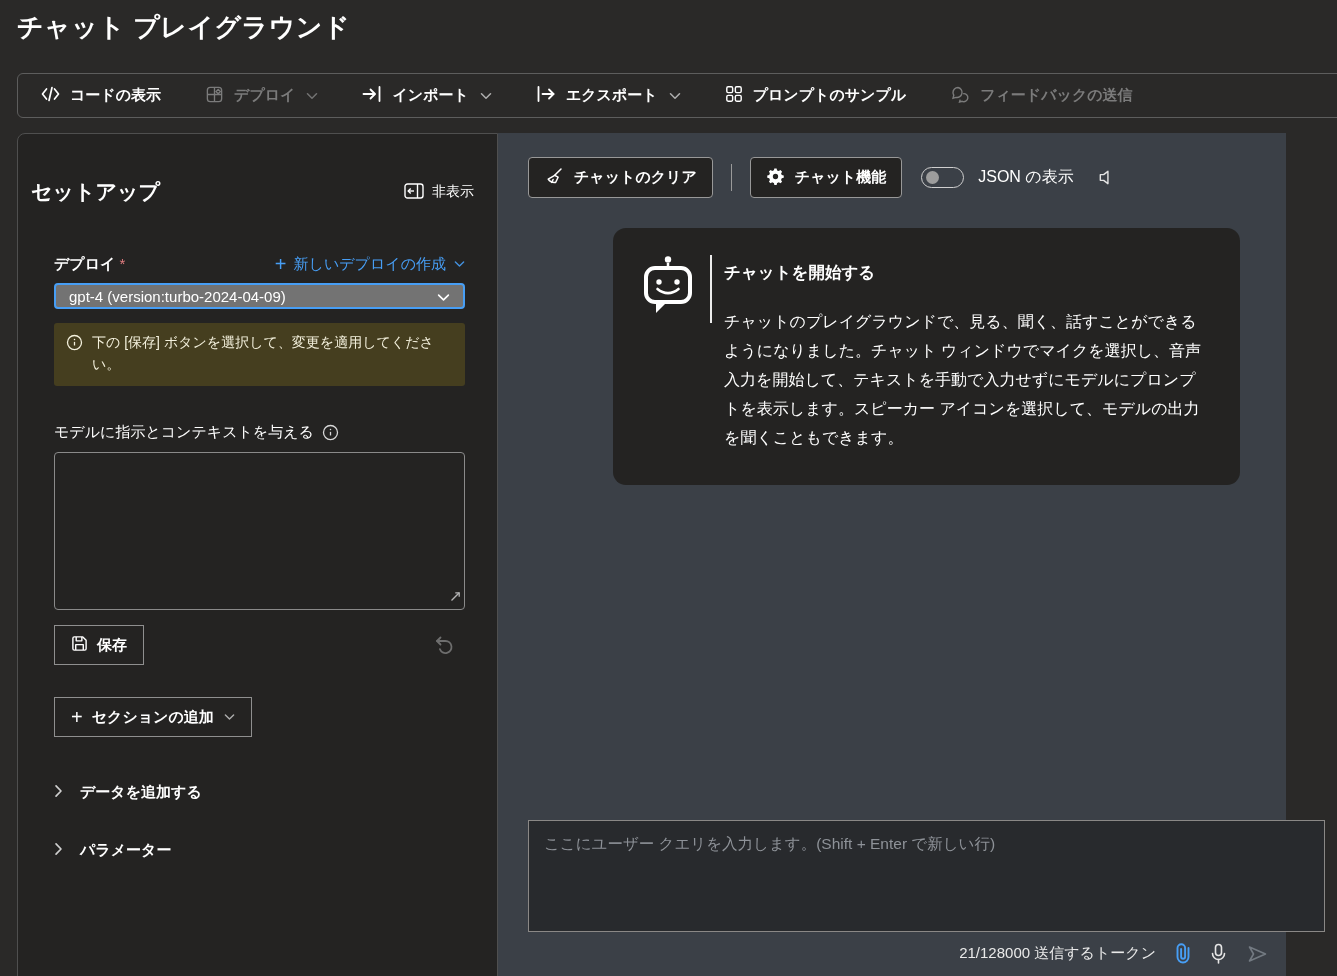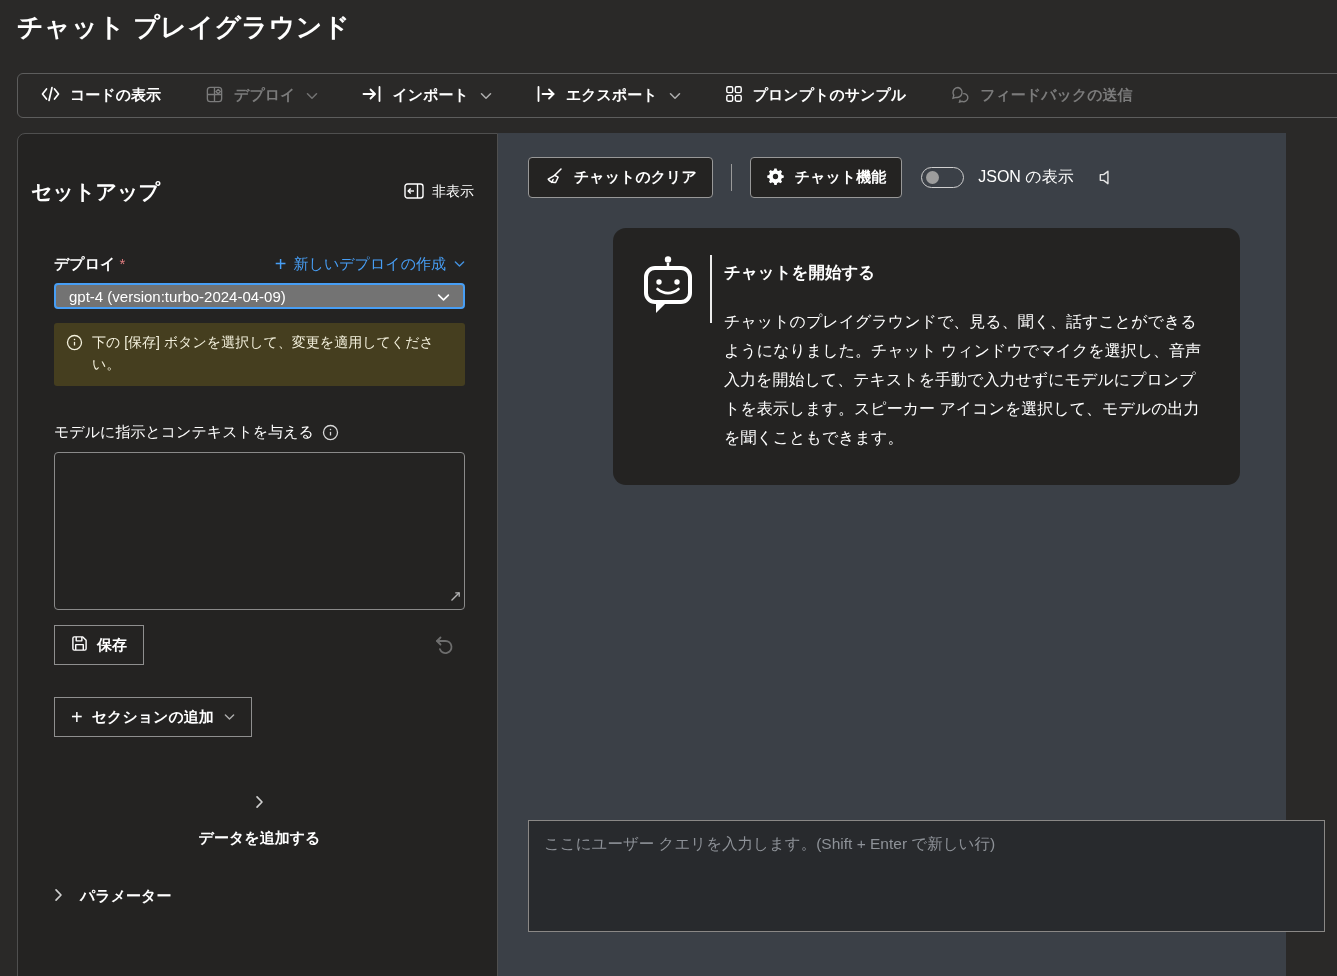--- a/index.html
+++ b/index.html
@@ -37,21 +37,21 @@
   .instr-box { margin-top:10px; height:158px; width:100%; border:1px solid #8a8a8a; border-radius:4px;
                background:transparent; position:relative; resize:none; }
   .resize-corner { position:absolute; right:3px; bottom:3px; }
   .save-row { margin-top:15px; display:flex; justify-content:space-between; align-items:center; }
   .btn-outline { display:inline-flex; align-items:center; gap:9px; border:1px solid #8f8f8f; border-radius:0;
                  background:transparent; color:#fff; padding:9px 16px; font-size:15px; font-weight:700;
                  font-family:inherit; cursor:pointer; }
   .undo-btn { margin-right:8px; cursor:pointer; display:inline-flex; }
   .add-section { margin-top:32px; }
   .collapse-row { display:flex; align-items:center; gap:17px; font-size:15px; font-weight:700; cursor:pointer; }
-  .row-data { margin-top:58px;flex-direction:column; }
+  .row-data { margin-top:46px; }
   .row-params { margin-top:39px; }
 
   
   .main { position:absolute; left:498px; top:133px; width:788px; height:843px; background:#3b4047; }
   .chat-toolbar { position:absolute; left:30px; top:24px; display:flex; align-items:center; }
   .dark-btn { background:#242322; border:1px solid #989898; border-radius:4px; height:41px; padding:0 15px;
               display:flex; align-items:center; gap:10px; font-size:15px; font-weight:700; color:#fff;
               font-family:inherit; cursor:pointer; }
   .vdiv { width:1px; height:27px; background:#9a9a9a; margin:0 18px; }
   .toggle { width:43px; height:21px; border:1px solid #cfcfcf; border-radius:12px; margin-left:19px; position:relative; cursor:pointer; }
@@ -295,15 +295,35 @@
         <span class="robot-div"></span>
       </div>
       <div>
         <div class="intro-title">チャットを開始する</div>
         <div class="intro-body">チャットのプレイグラウンドで、見る、聞く、話すことができるようになりました。チャット ウィンドウでマイクを選択し、音声入力を開始して、テキストを手動で入力せずにモデルにプロンプトを表示します。スピーカー アイコンを選択して、モデルの出力を聞くこともできます。</div>
       </div>
     </section>
 
     <textarea class="chat-input" placeholder="ここにユーザー クエリを入力します。(Shift + Enter で新しい行)" style=""></textarea>
 
+    <div class="status-row">
+      <span class="token-text">21/128000 送信するトークン</span>
+      <span class="icon-btn">
+          <svg width="16" height="23" viewBox="0 0 16 22" fill="none" stroke="#479ef5" stroke-width="1.9" stroke-linecap="round">
+            <path d="M13.5 5.5v9a5.5 5.5 0 0 1-11 0v-9a3.8 3.8 0 0 1 7.6 0v8.8a2 2 0 0 1-4 0V6.5"></path>
+          </svg>
+        </span>
+      <span class="icon-btn">
+          <svg width="17" height="22" viewBox="0 0 16 22" fill="none" stroke="#e6e6e6" stroke-width="1.6" stroke-linecap="round">
+            <rect x="5" y="1.5" width="6" height="11" rx="3"></rect>
+            <path d="M2 10.5a6 6 0 0 0 12 0"></path>
+            <path d="M8 16.5V20"></path>
+          </svg>
+        </span>
+      <span class="icon-btn">
+          <svg width="23" height="20" viewBox="0 0 22 20" fill="none" stroke="#737a82" stroke-width="1.6" stroke-linejoin="round">
+            <path d="M3 3l16 7-16 7 4-7Z"></path>
+          </svg>
+        </span>
+    </div>
   </main>
 
 </div>
 
 </body></html>

